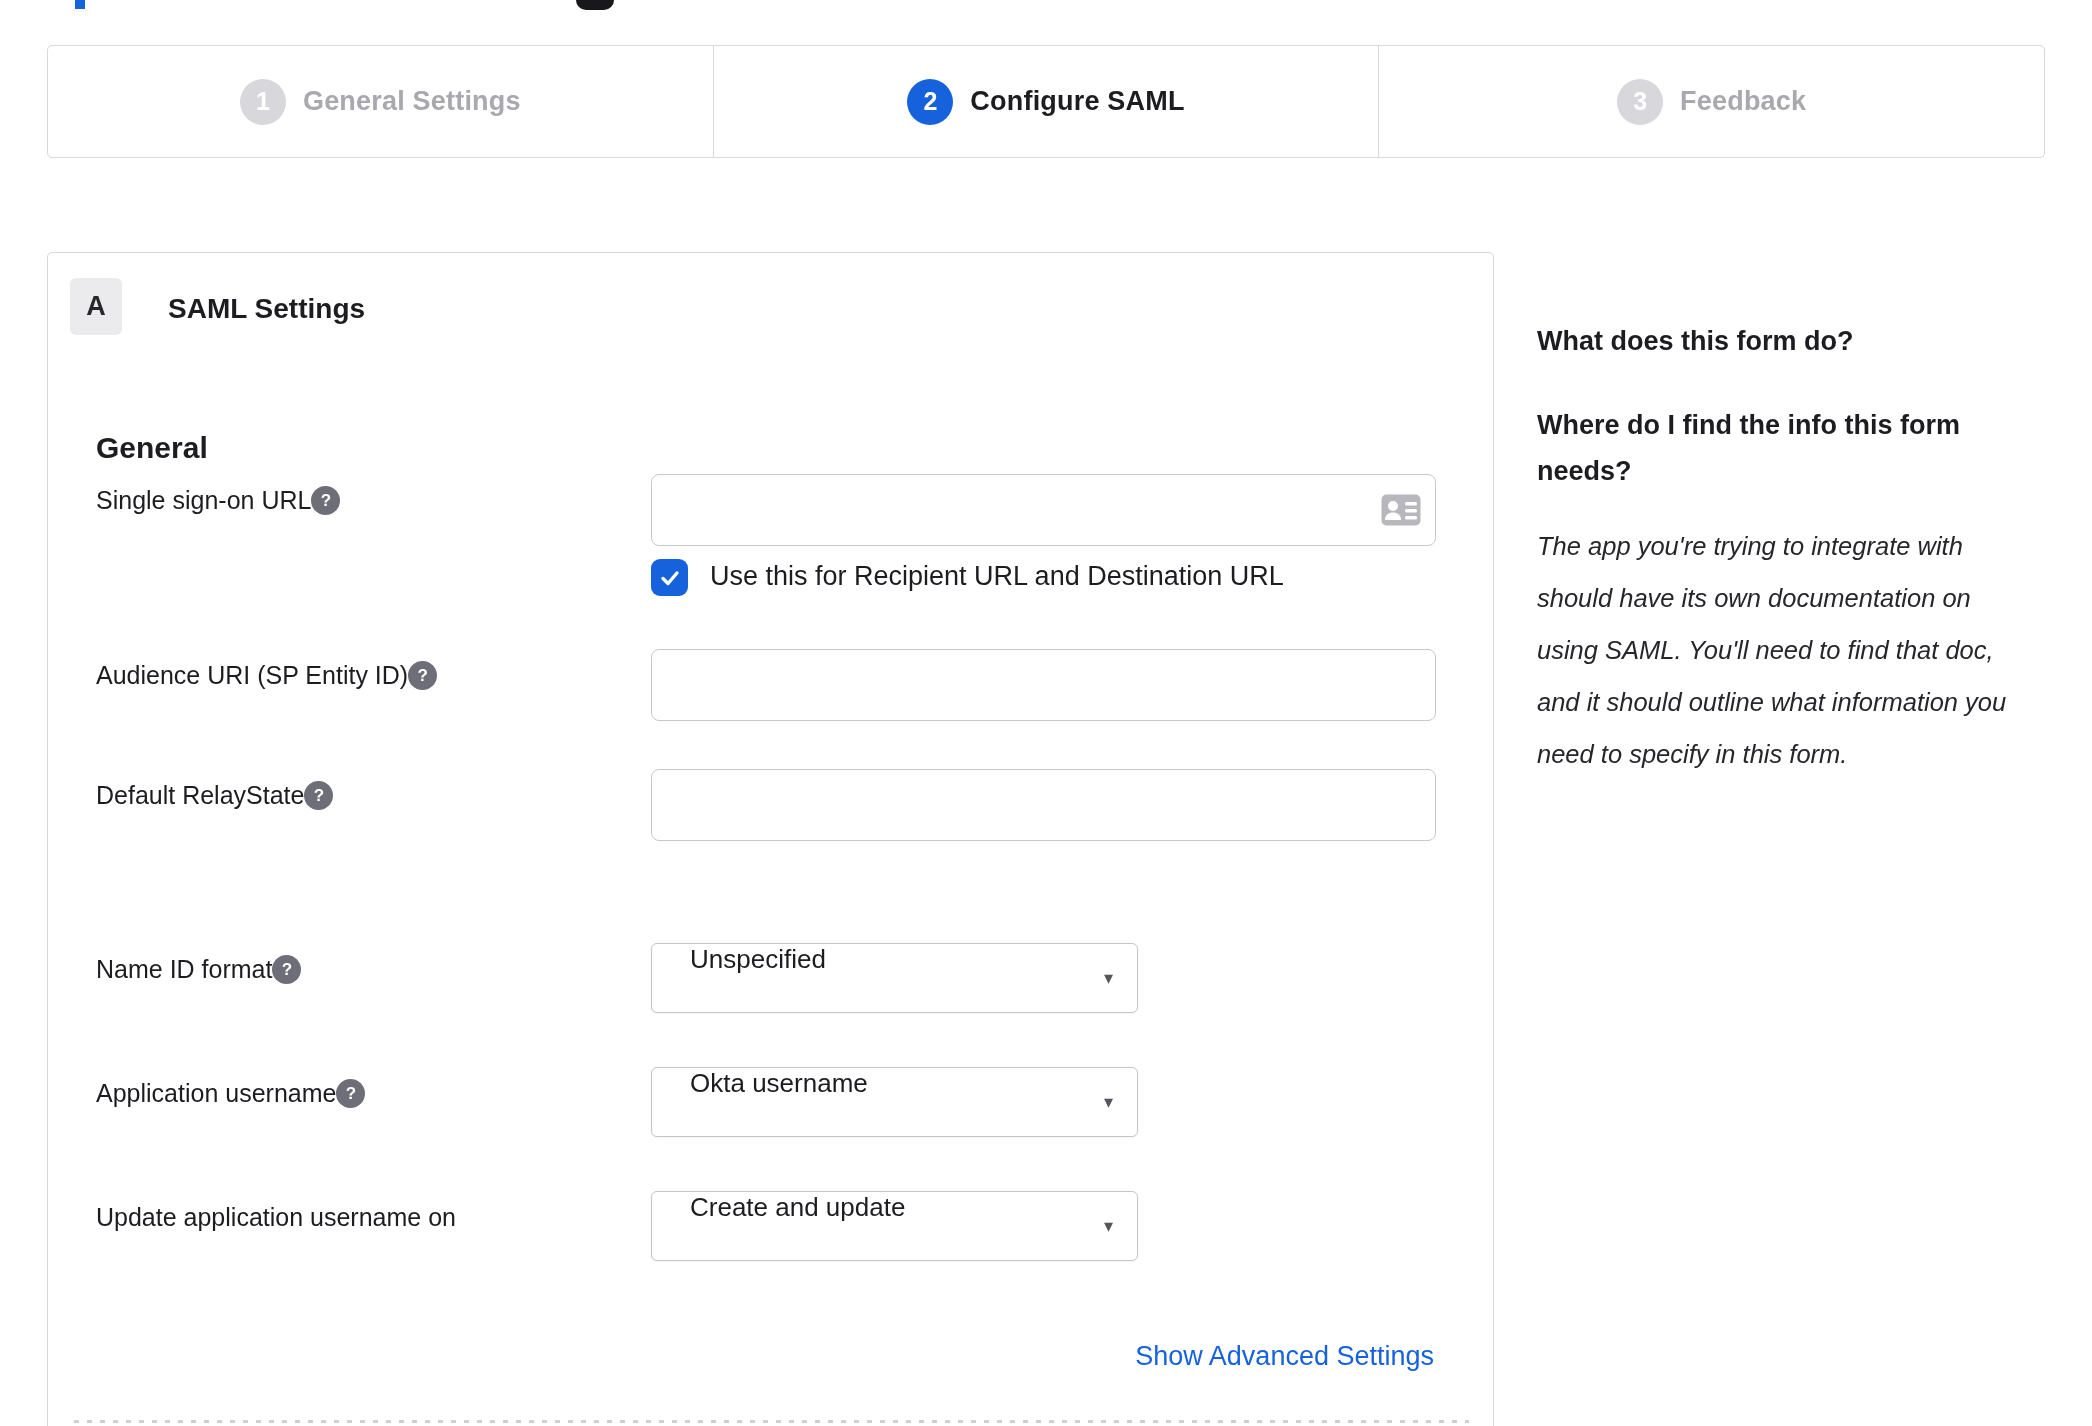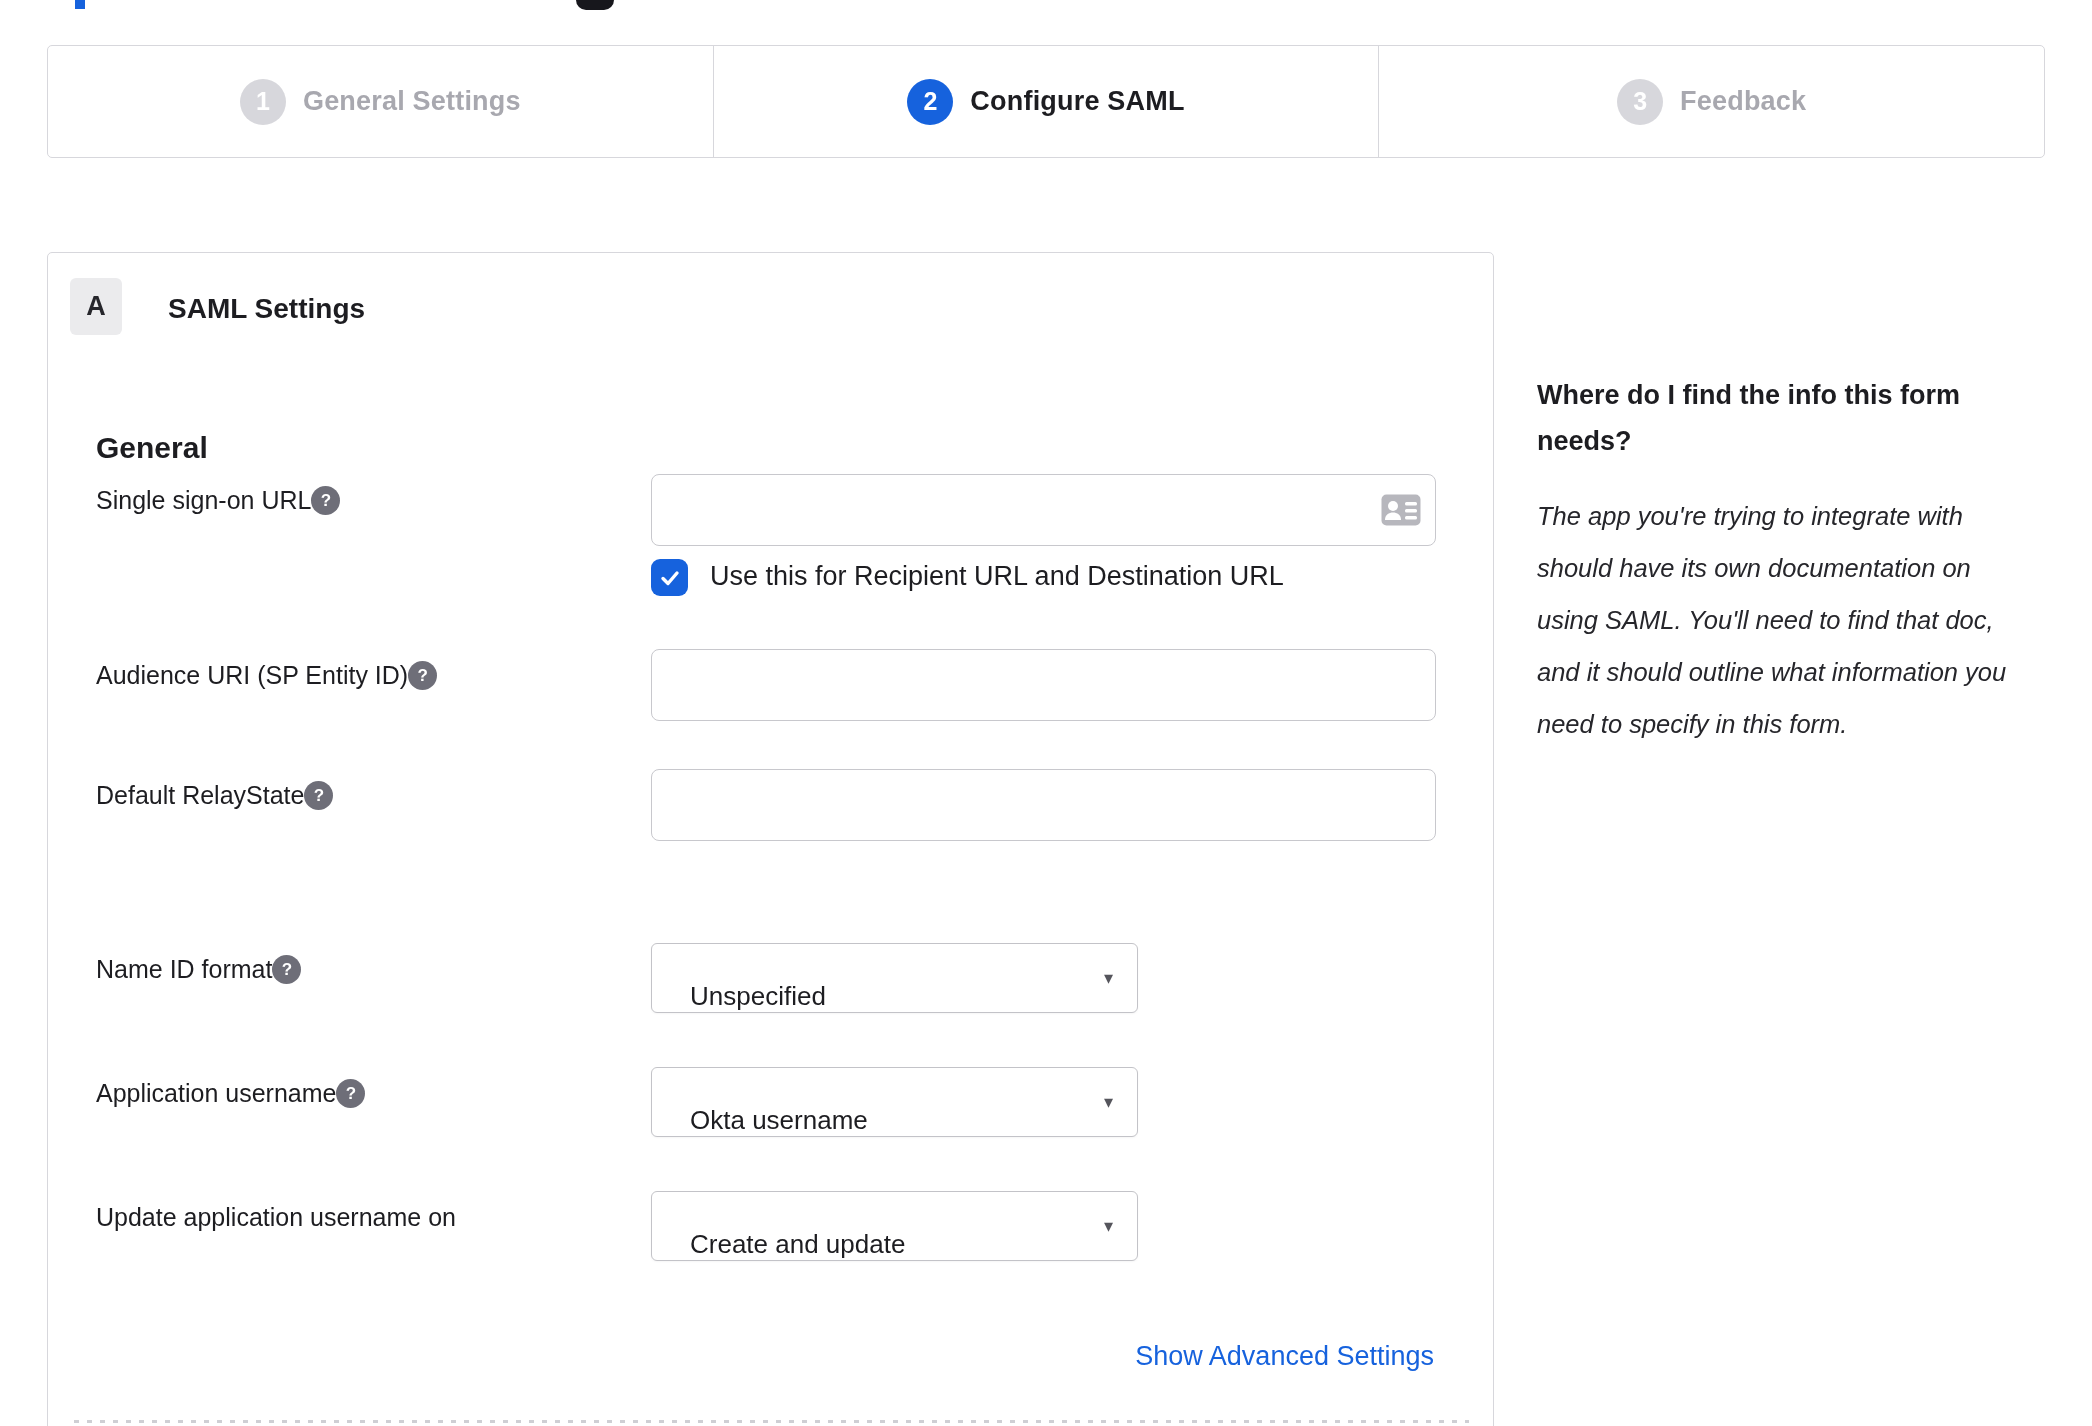--- a/index.html
+++ b/index.html
@@ -72,21 +72,21 @@
     background: #1662dd; border-radius: 9px; cursor: pointer;
     display: flex; align-items: center; justify-content: center;
   }
   .checkbox-label { position: absolute; left: 662px; font-size: 27px; font-weight: 400; }
 
   .hint { position: absolute; left: 603px; font-size: 25px; color: #8e8e96; }
 
   .select {
     position: absolute; left: 603px; width: 487px; height: 70px;
     border: 1px solid #c3c3c8; border-radius: 6px; background: #fff;
-    display: flex; align-items: flex-end; padding: 0 60px 0 38px;
+    display: flex; align-items: flex-start; padding: 0 60px 0 38px;
     font-size: 26px; cursor: pointer; box-shadow: 0 1px 2px rgba(0,0,0,0.04);
   }
   .select .arrow {
     position: absolute; right: 24px; top: 50%; transform: translateY(-50%);
     font-size: 18px; color: #55555c;
   }
 
   .advanced-link {
     position: absolute; right: 59px; top: 1088px;
     font-size: 27px; font-weight: 500; color: #1662dd; text-decoration: none; cursor: pointer;
@@ -216,17 +216,18 @@
       <span>Create and update</span>
       <span class="arrow">▾</span>
     </div>
 
     <a class="advanced-link">Show Advanced Settings</a>
 
     <div class="dashed-divider"></div>
   </div>
 
   <div class="sidebar">
+    <h3 class="first">What does this form do?</h3>
     <h3 class="second">Where do I find the info this form needs?</h3>
     <p class="second">The app you're trying to integrate with should have its own documentation on using SAML. You'll need to find that doc, and it should outline what information you need to specify in this form.</p>
   </div>
 
 </div>
 
 </body></html>

